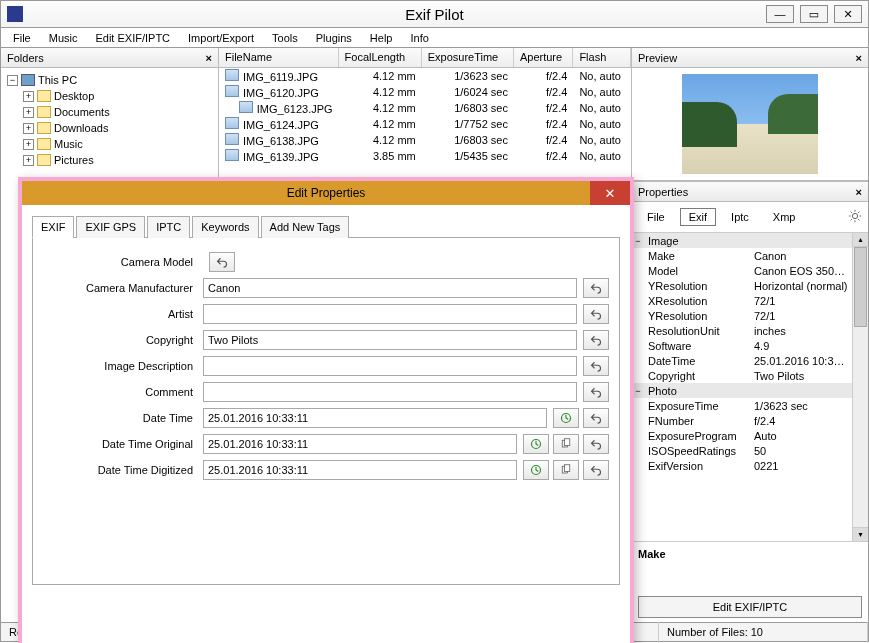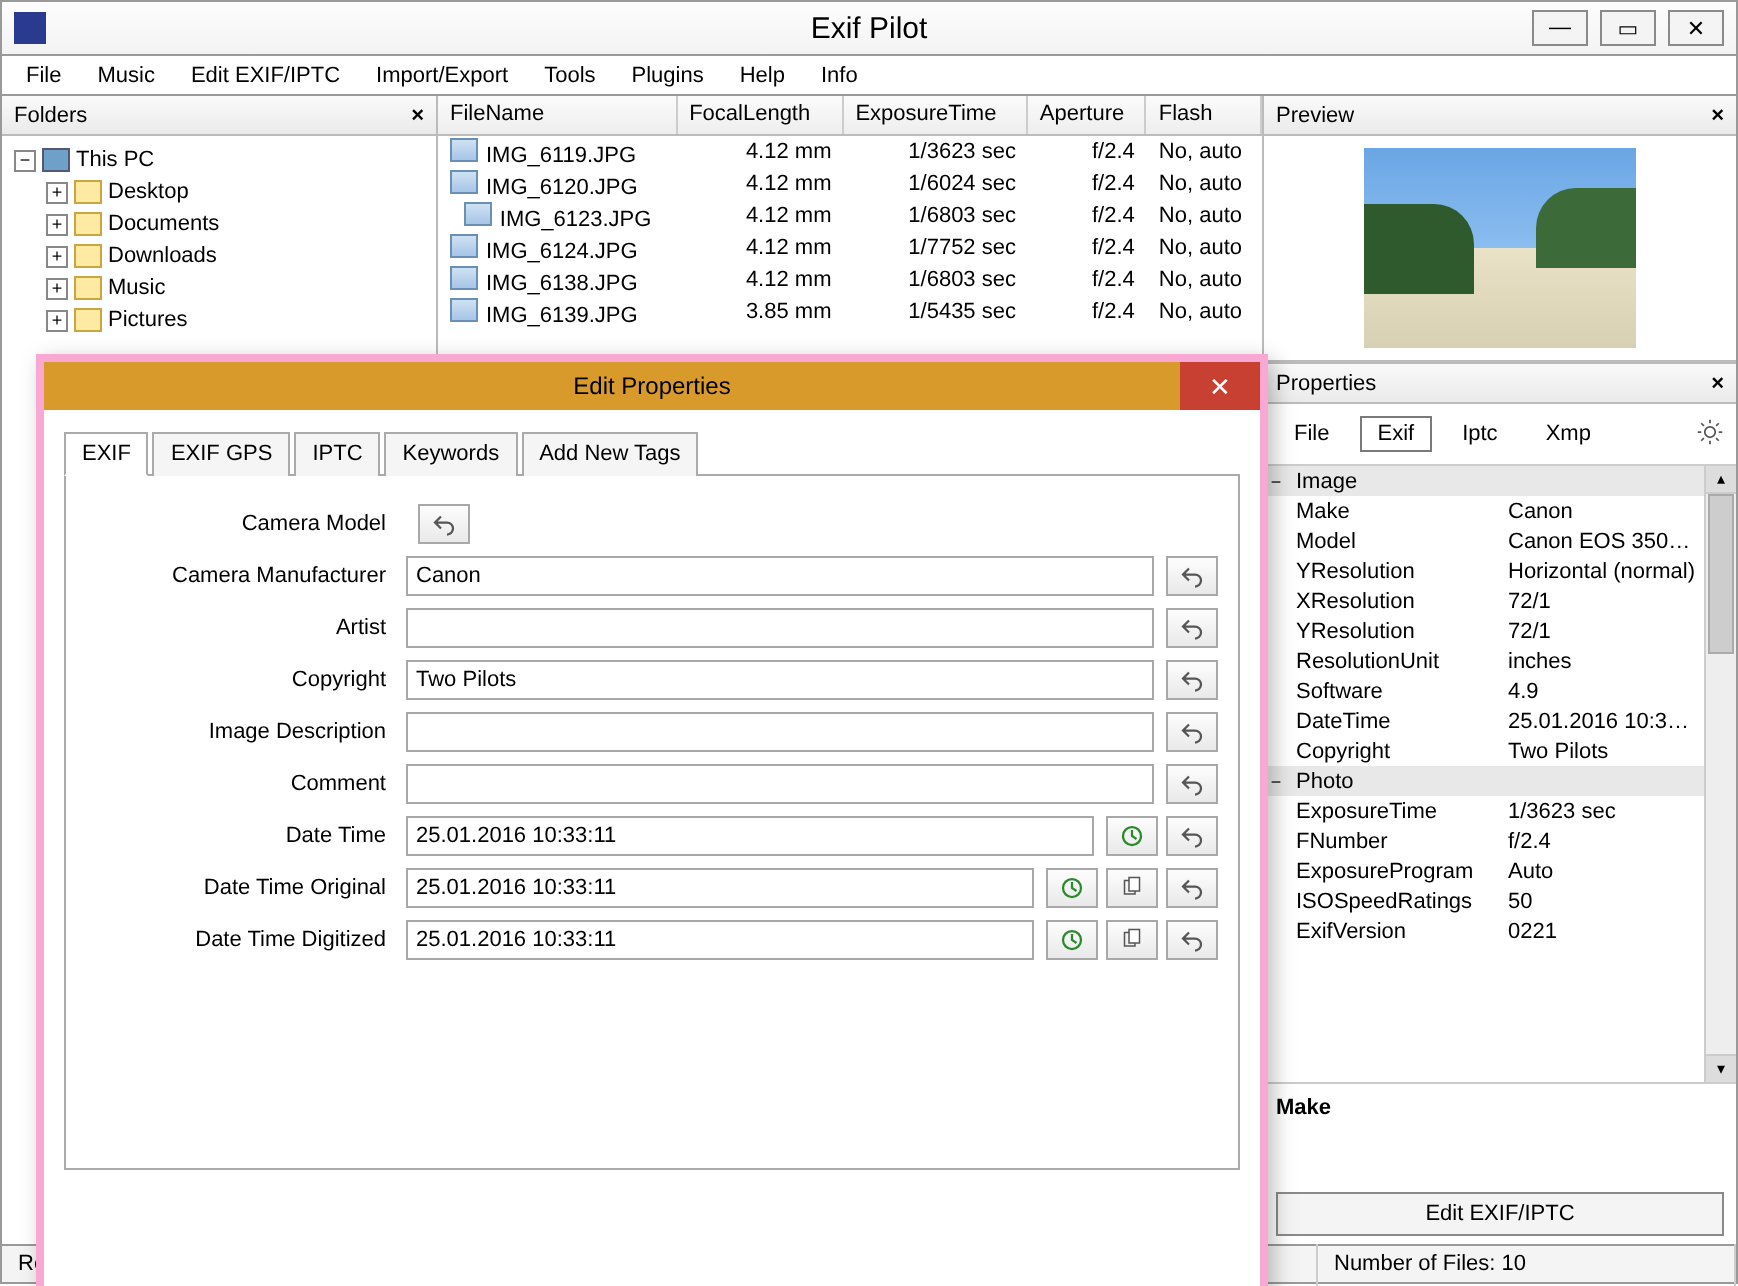--- a/index.html
+++ b/index.html
@@ -169,21 +169,21 @@
           <div class="c" style="width: 62px; text-align: left;">No, auto</div>
         </div>
         <div class="row">
           <div class="c" style="width: 130px; text-align: left;"><span class="fi"></span>IMG_6120.JPG</div>
           <div class="c" style="width: 90px; text-align: right;">4.12 mm</div>
           <div class="c" style="width: 100px; text-align: right;">1/6024 sec</div>
           <div class="c" style="width: 64px; text-align: right;">f/2.4</div>
           <div class="c" style="width: 62px; text-align: left;">No, auto</div>
         </div>
         <div class="row">
-          <div class="c" style="width: 130px; text-align: center;"><span class="fi"></span>IMG_6123.JPG</div>
+          <div class="c" style="width: 130px; text-align: right;"><span class="fi"></span>IMG_6123.JPG</div>
           <div class="c" style="width: 90px; text-align: right;">4.12 mm</div>
           <div class="c" style="width: 100px; text-align: right;">1/6803 sec</div>
           <div class="c" style="width: 64px; text-align: right;">f/2.4</div>
           <div class="c" style="width: 62px; text-align: left;">No, auto</div>
         </div>
         <div class="row">
           <div class="c" style="width: 130px; text-align: left;"><span class="fi"></span>IMG_6124.JPG</div>
           <div class="c" style="width: 90px; text-align: right;">4.12 mm</div>
           <div class="c" style="width: 100px; text-align: right;">1/7752 sec</div>
           <div class="c" style="width: 64px; text-align: right;">f/2.4</div>

